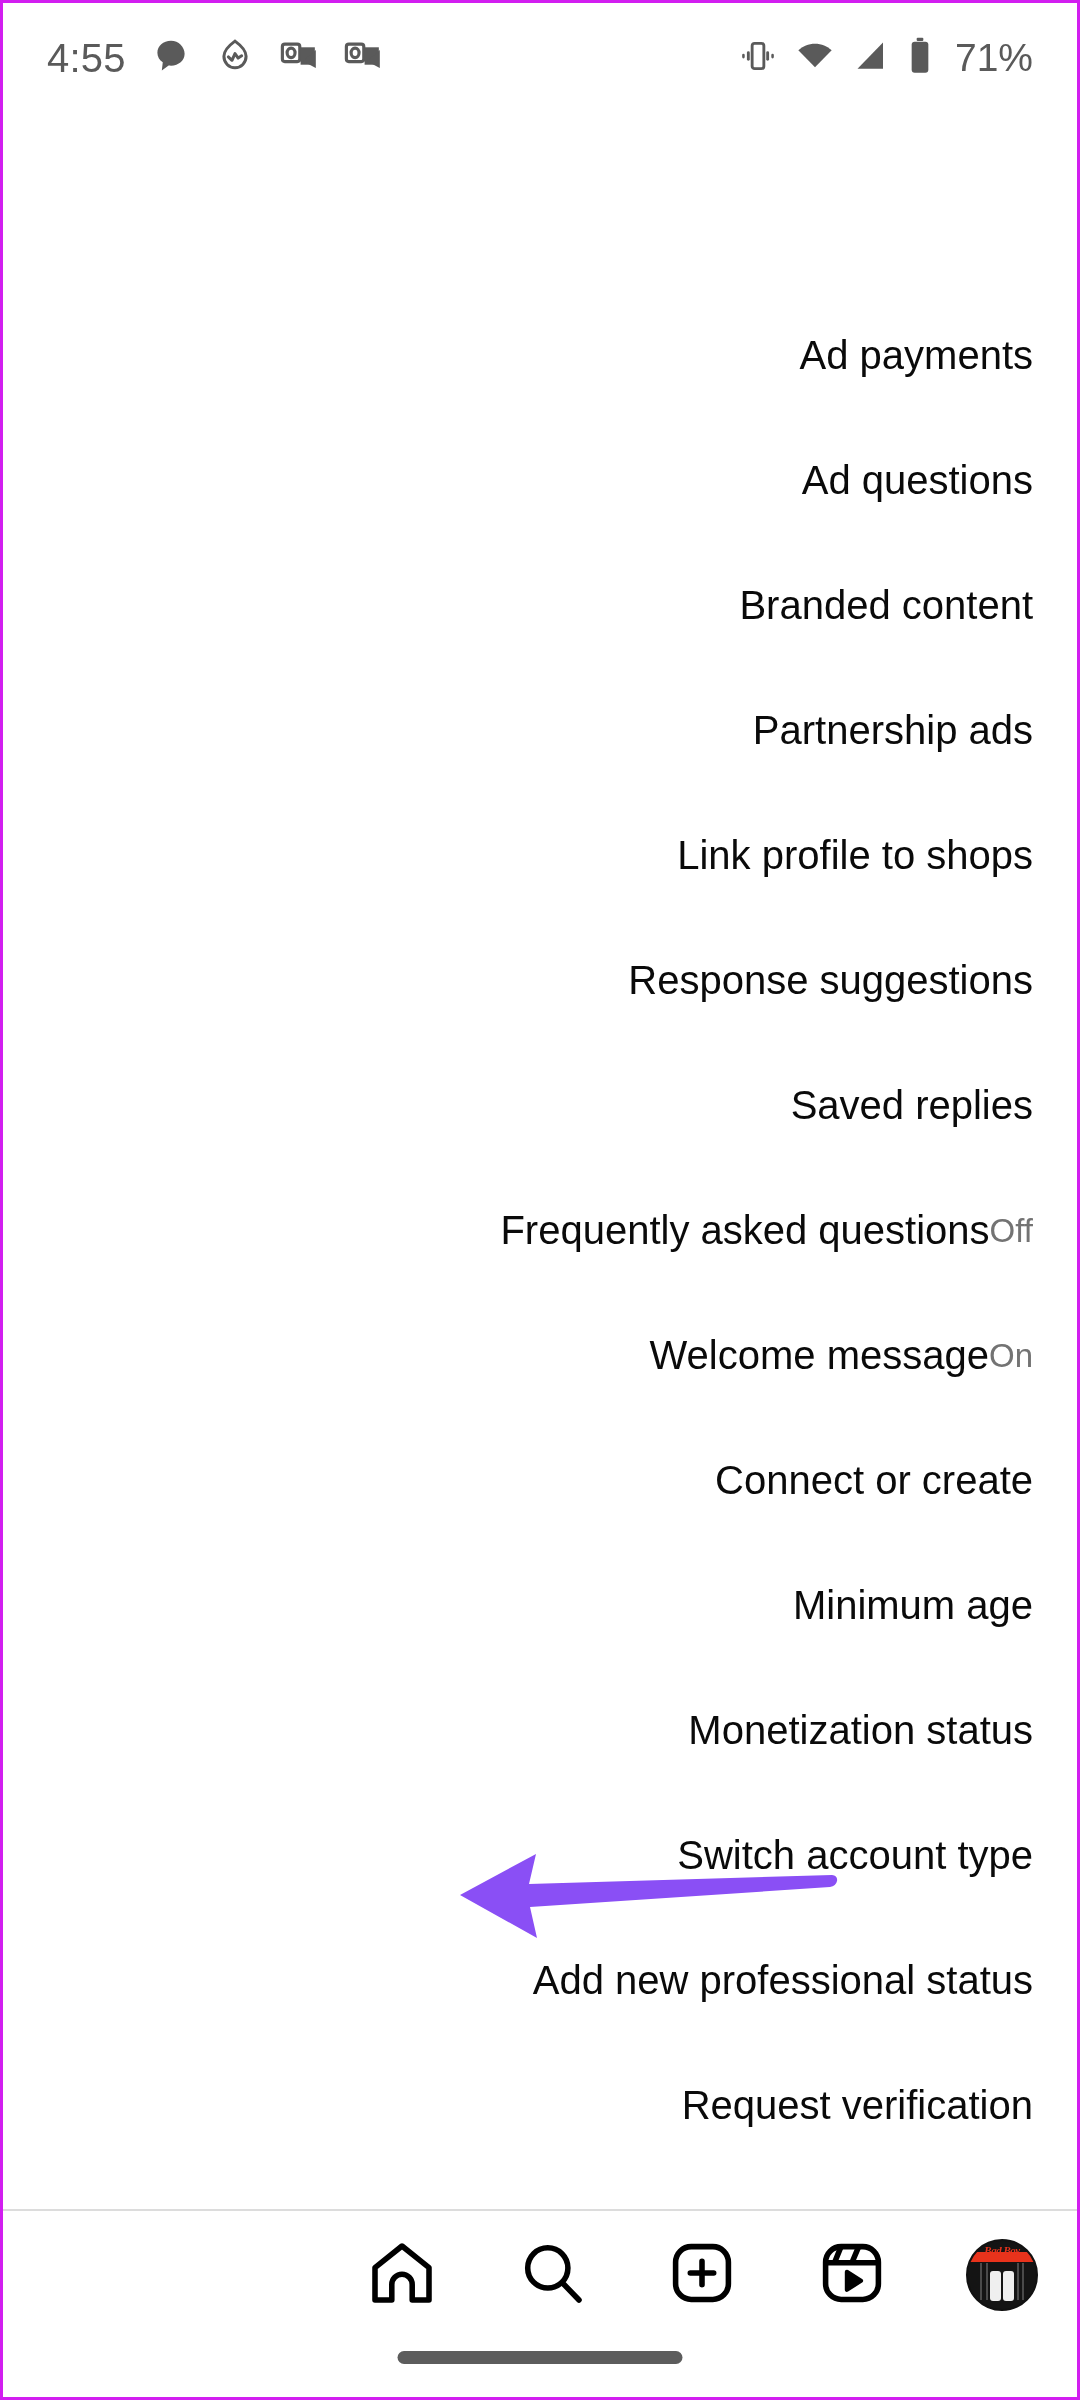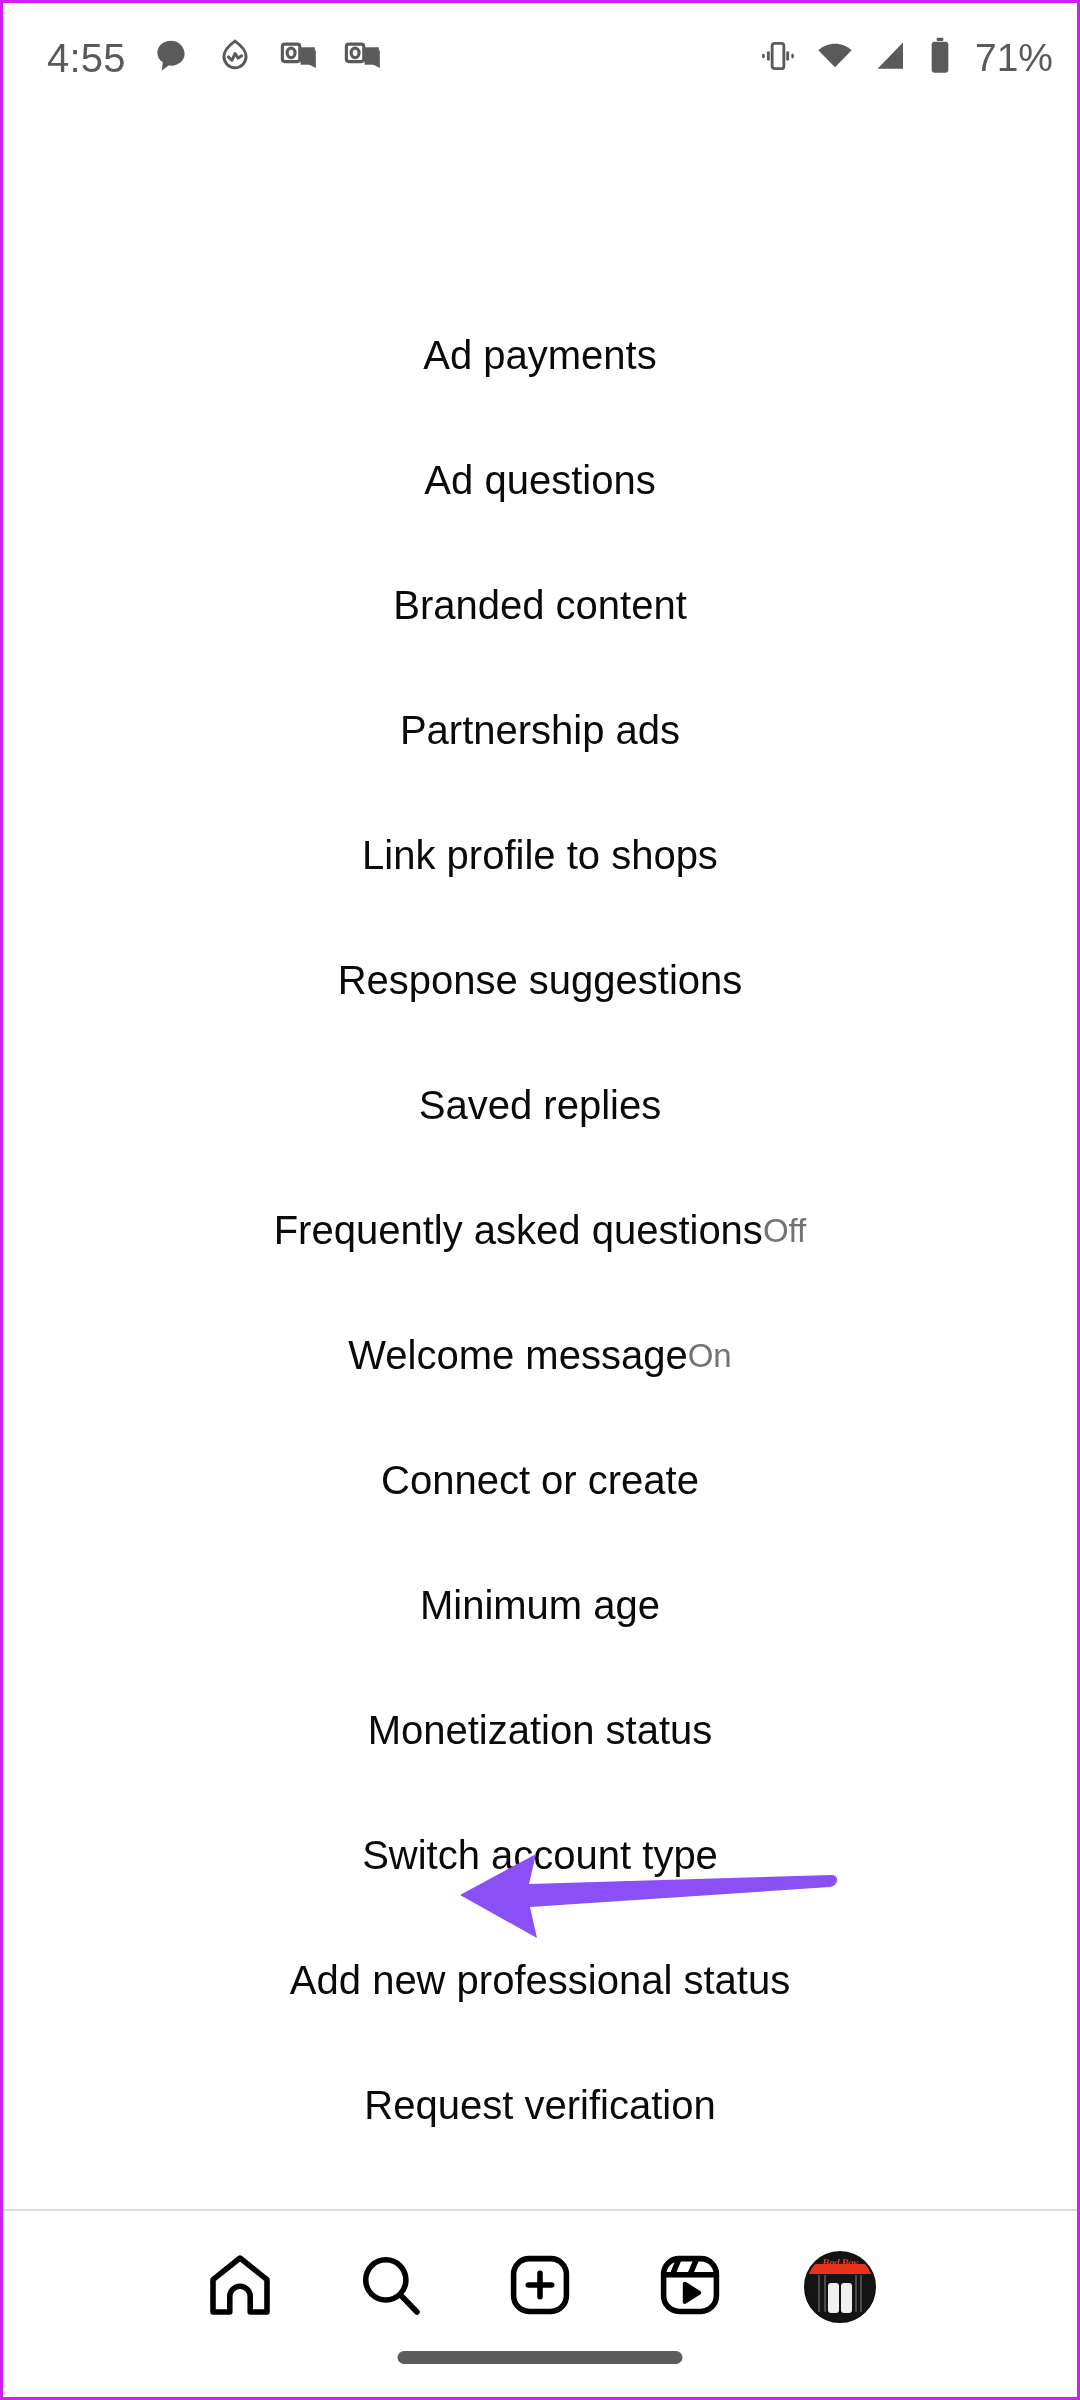--- a/index.html
+++ b/index.html
@@ -15,21 +15,21 @@
     background:#ffffff;
     border:3px solid #d21ef0;
     overflow:hidden;
   }
 
   
   #status-bar {
     position:absolute; top:0; left:0;
     width:100%; height:110px;
     display:flex; align-items:center;
-    padding:0 24px 0 44px;
+    padding:0 44px 0 44px;
     color:#5a5a5a;
   }
   #status-left { display:flex; align-items:center; gap:26px; flex:1; }
   #status-right { display:flex; align-items:center; gap:18px; }
   #clock { font-size:40px; letter-spacing:0.2px; color:#5a5a5a; font-weight:400; }
   .sicon { display:block; }
   #battery-pct { font-size:39px; color:#5a5a5a; margin-left:4px; }
 
   
   #app-header {
@@ -48,42 +48,42 @@
     margin-left:34px; letter-spacing:-0.3px;
   }
 
   
   #menu-list {
     position:absolute; top:290px; left:0;
     width:100%;
   }
   .menu-row {
     height:125px;
-    display:flex; align-items:center; justify-content:center;
+    display:flex; align-items:center; justify-content:flex-end;
     padding:0 44px;
     cursor:pointer;
   }
   .menu-label { font-size:40px; color:#0a0a0a; font-weight:400; }
   .menu-value { font-size:33px; color:#737373; font-weight:400; }
 
   
   #annotation-arrow {
     position:absolute;
     left:455px; top:1845px;
     width:380px; height:95px;
     pointer-events:none;
   }
 
   
   #bottom-nav {
     position:absolute; left:0; bottom:0;
     width:100%; height:188px;
     border-top:2px solid #dcdcdc;
-    display:flex; align-items:flex-start; justify-content:center;
-    padding-top:30px;
+    display:flex; align-items:flex-start; justify-content:flex-end;
+    padding-top:18px;
     background:#fff;
   }
   .nav-item {
     width:150px; height:92px;
     display:flex; align-items:center; justify-content:center;
     cursor:pointer;
   }
   #profile-avatar {
     width:72px; height:72px; border-radius:50%;
     overflow:hidden; position:relative;

